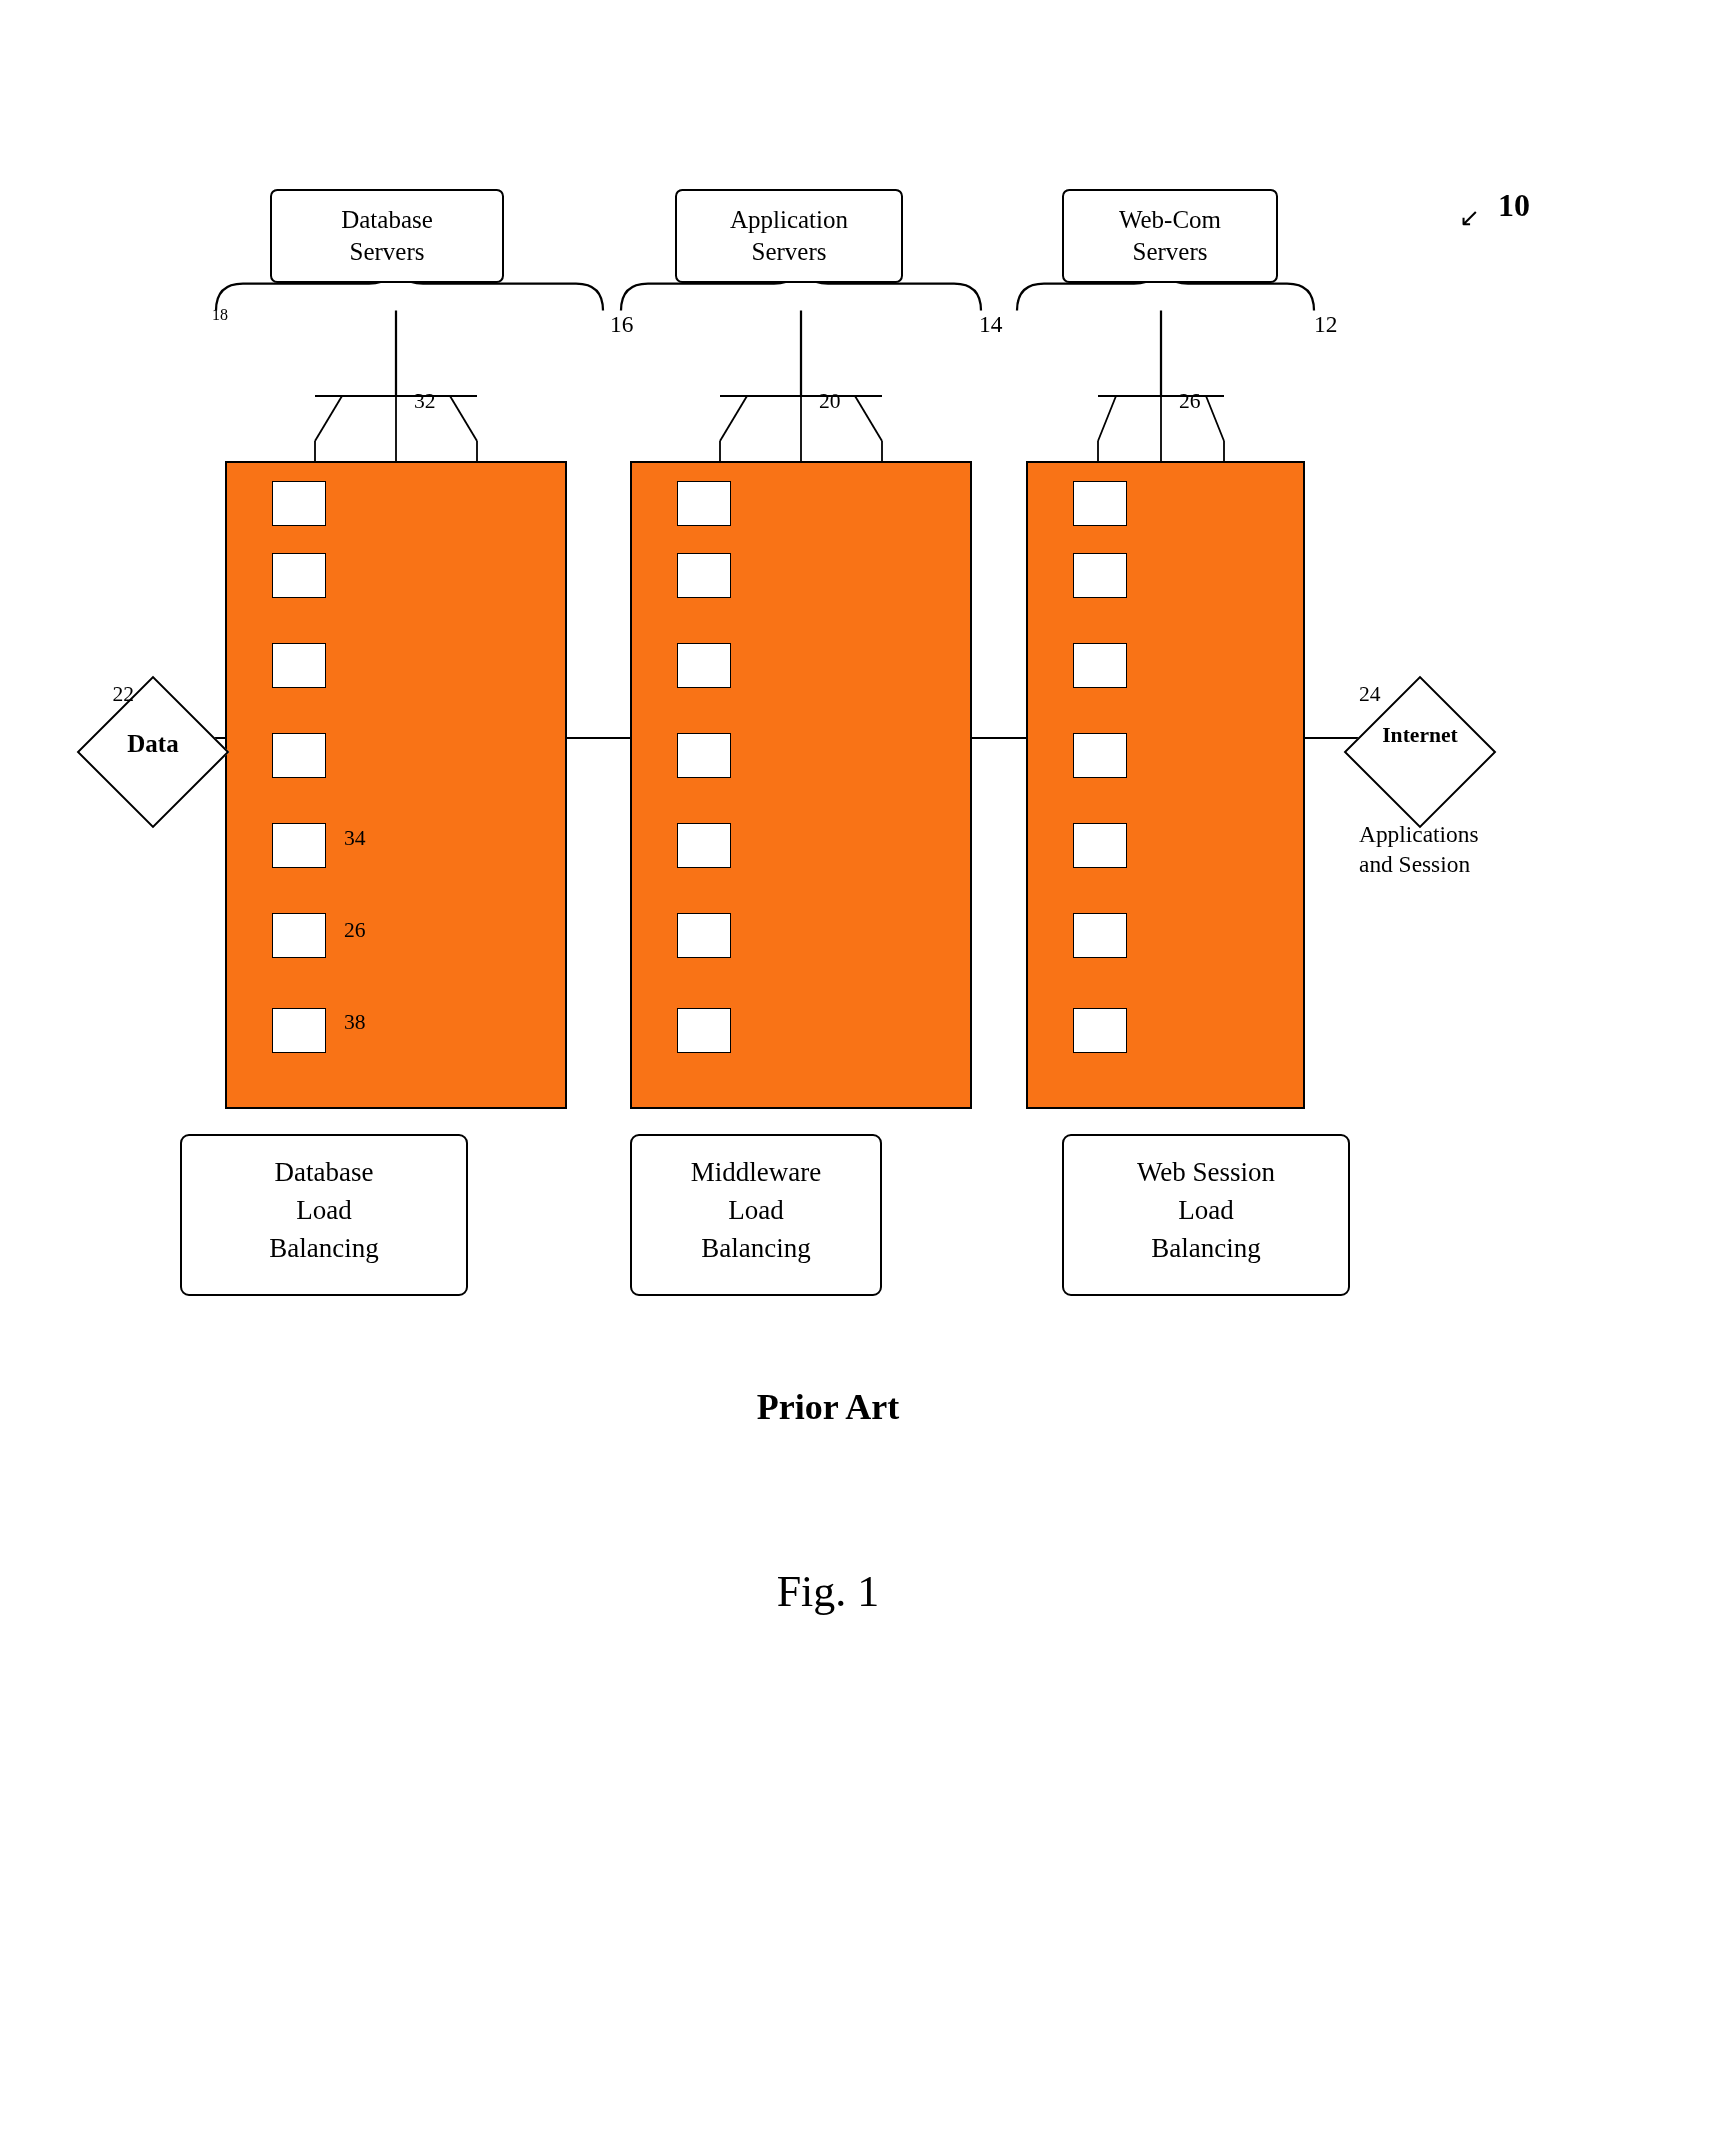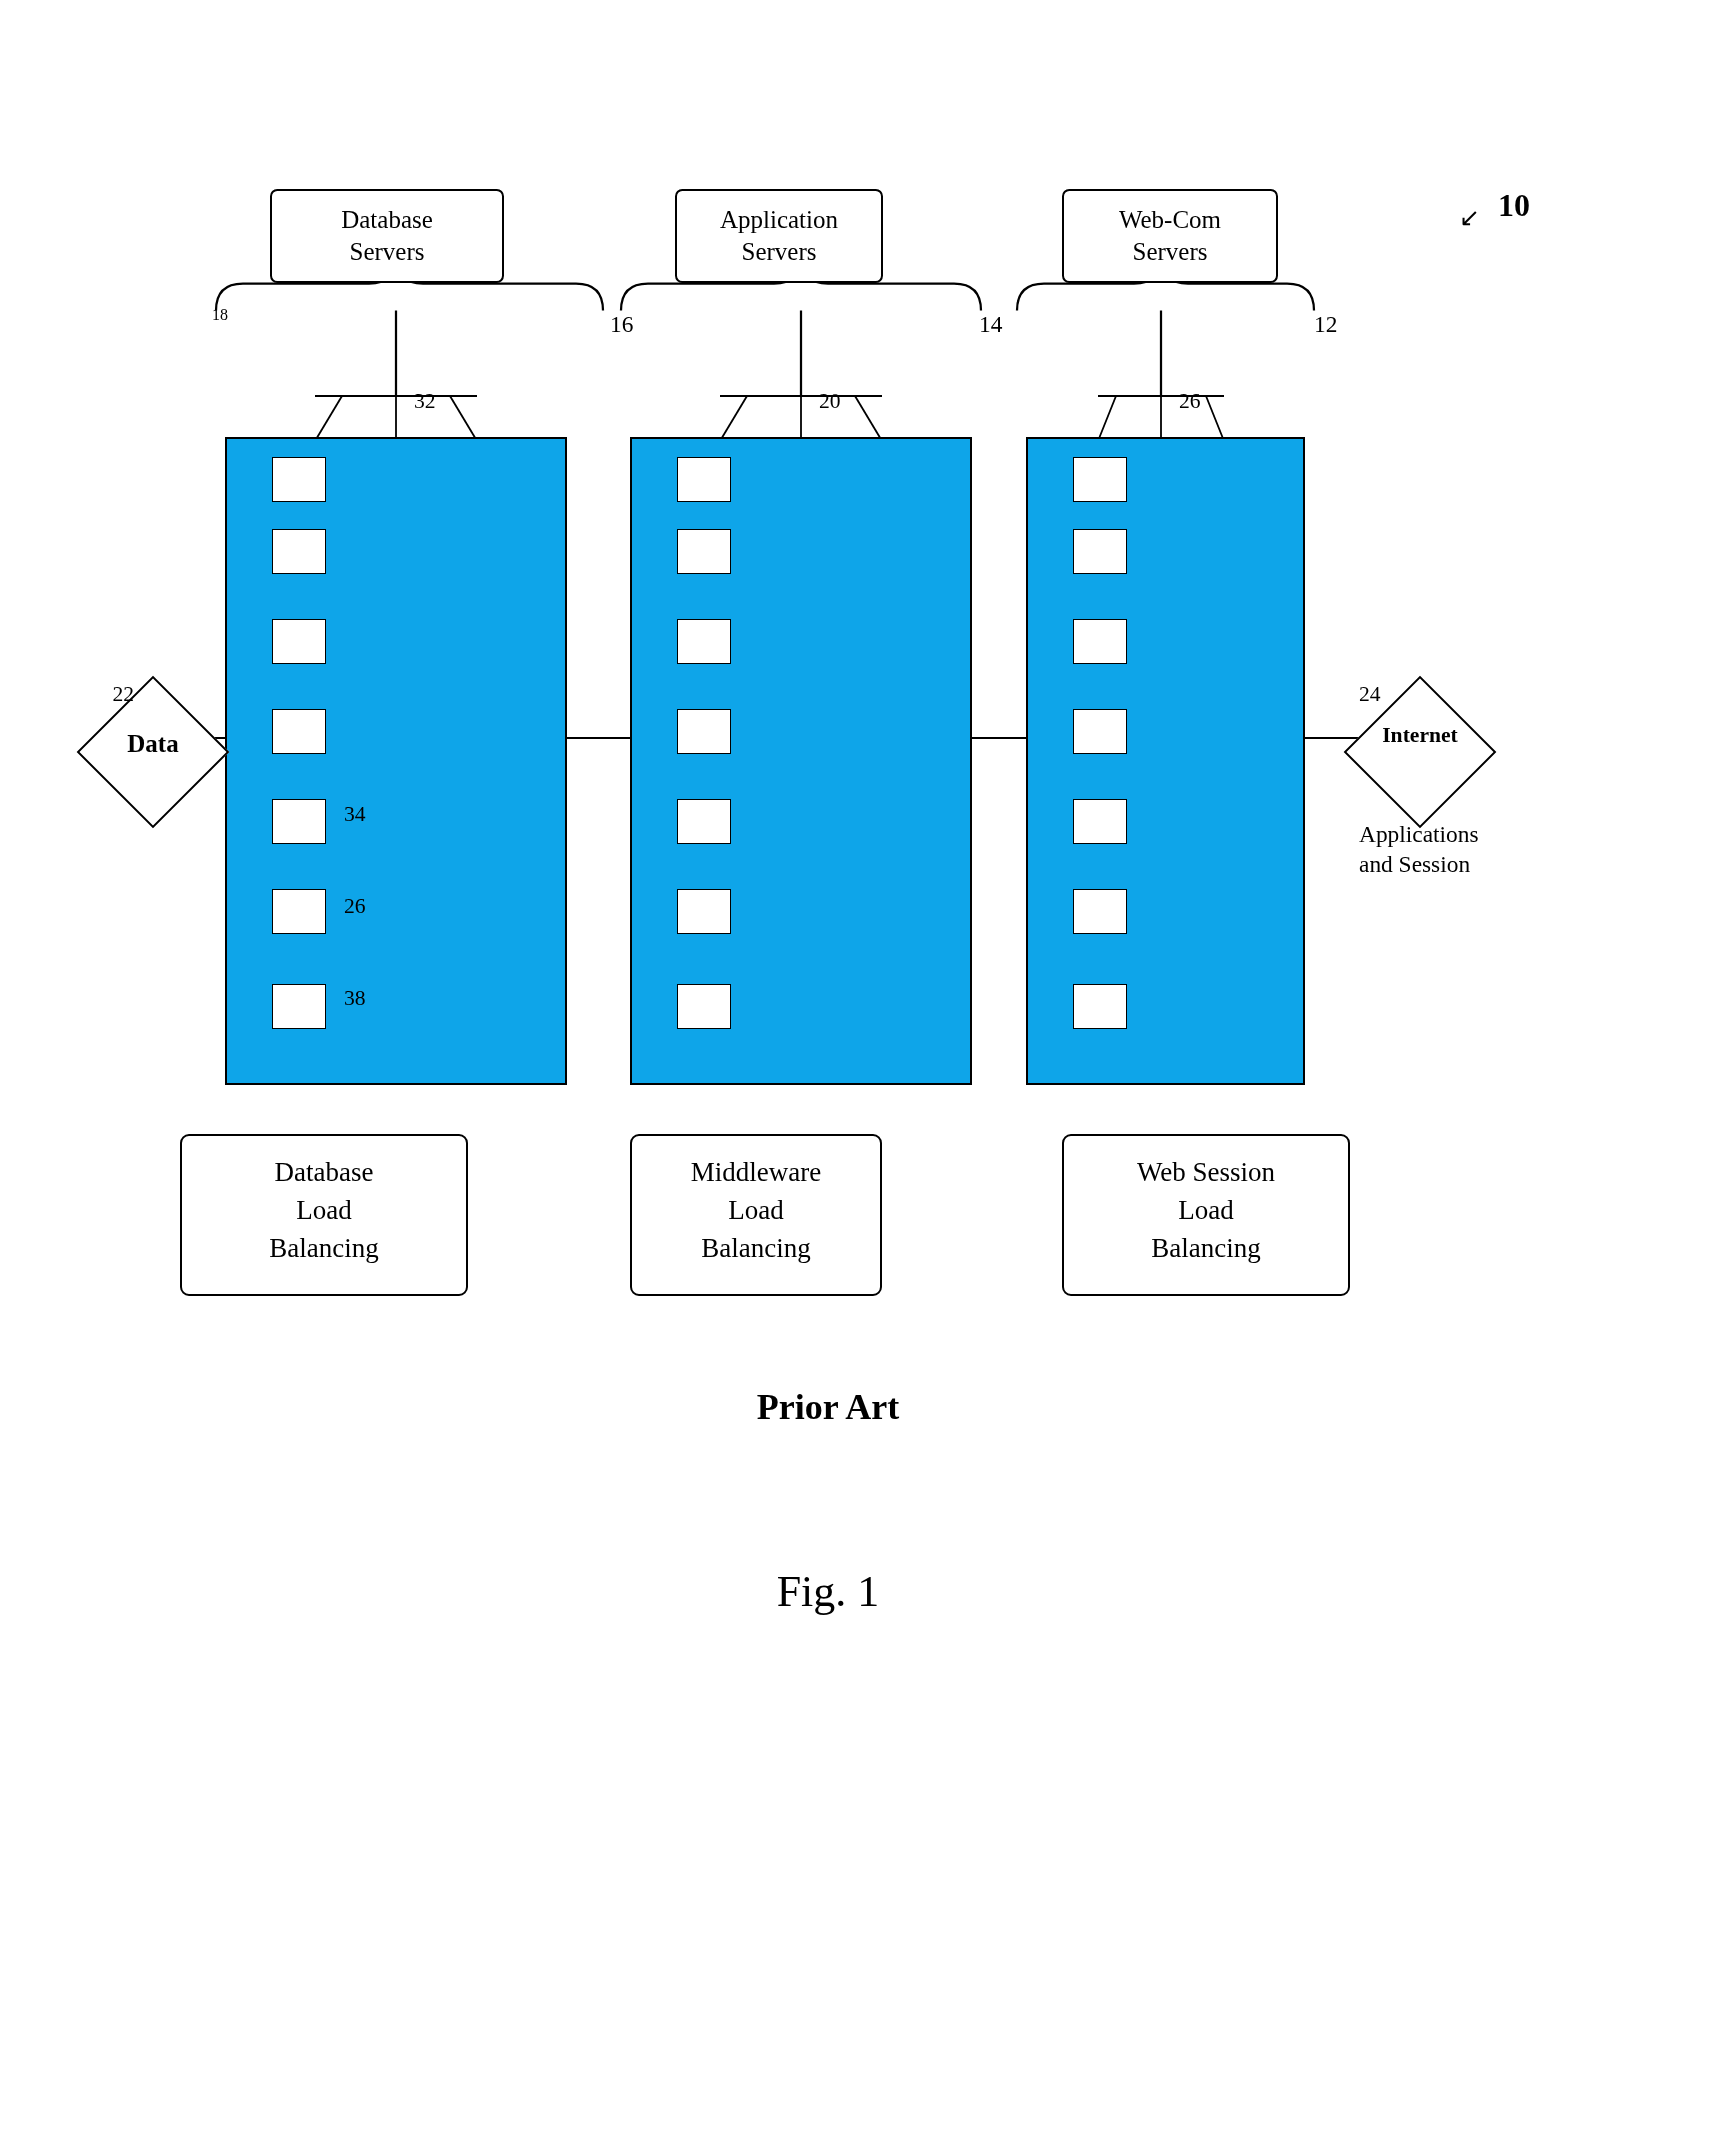--- a/index.html
+++ b/index.html
@@ -39,21 +39,22 @@
       font-size: 25px;
       padding: 12.6px 18px;
       background: #fff;
       line-height: 1.3;
     }
 
     
     .tier-box {
       position: absolute;
       border: 2.7px solid #000;
-      background: #0ea5e9;
+      background: #f97316;
+      margin-top: 24px;
     }
 
     
     .slot {
       position: absolute;
       border: 1.8px solid #000;
       background: #fff;
     }
 
     
@@ -176,21 +177,21 @@
   <div class="fig-number" style="position:absolute; top:9px; right:90px; font-size:32px; font-weight:bold;">10</div>
   <div style="position:absolute; top:41px; right:140px; font-size:25px;">↙</div>
 
   <div class="server-box" style="left:162px; top:27px; width:234px;">
     <span style="white-space:pre-line; font-size:25px;">Database
 Servers</span>
   </div>
 
   <div class="num-label" style="left:104px; top:144px; font-size:16px;">18</div>
 
-  <div class="server-box" style="left:567px; top:27px; width:208px;">
+  <div class="server-box" style="left:567px; top:27px; width:228px;">
     <span style="white-space:pre-line; font-size:25px;">Application
 Servers</span>
   </div>
 
   <div class="num-label" style="left:502px; top:149px; font-size:23.4px;">16</div>
 
   <div class="server-box" style="left:954px; top:27px; width:216px;">
     <span style="white-space:pre-line; font-size:25px;">Web-Com
 Servers</span>
   </div>

